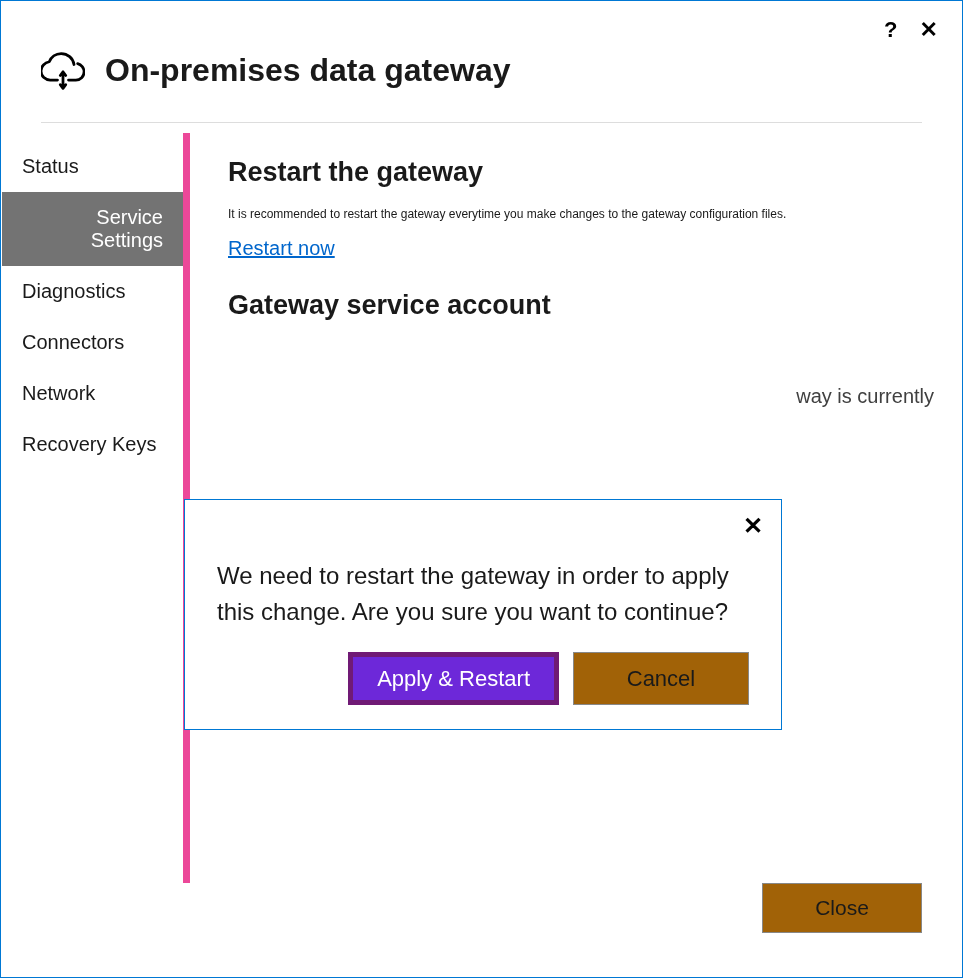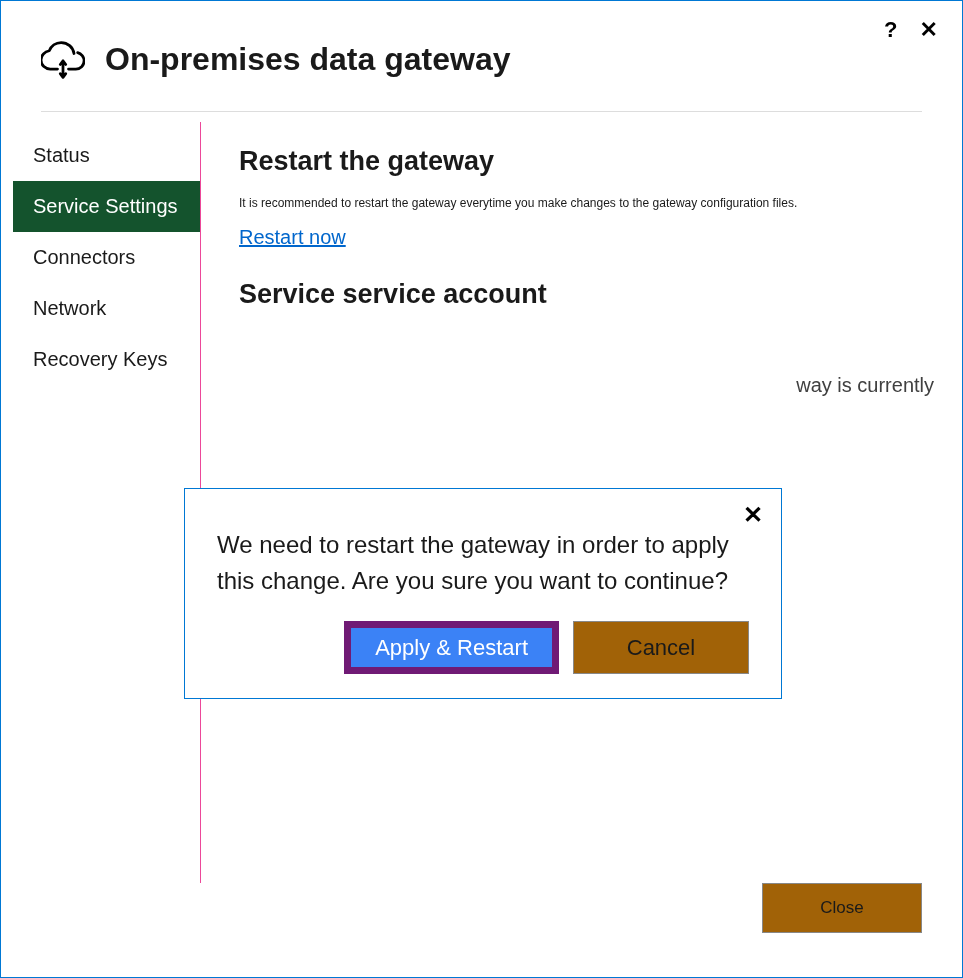--- a/index.html
+++ b/index.html
@@ -38,21 +38,21 @@
       cursor: pointer;
       line-height: 1;
     }
     .titlebar-controls .help {
       font-weight: bold;
       font-size: 22px;
     }
     .header {
       display: flex;
       align-items: center;
-      padding: 36px 40px 30px 40px;
+      padding: 47px 40px 30px 40px;
       gap: 20px;
     }
     .header-icon {
       width: 44px;
       height: 44px;
       flex-shrink: 0;
     }
     .header-title {
       font-size: 32px;
       font-weight: 600;
@@ -65,35 +65,36 @@
     }
     .body {
       flex: 1;
       display: flex;
       padding: 0 0 0 0;
       position: relative;
       margin-top: 10px;
     }
     .sidebar {
       width: 188px;
-      border-right: 1px solid #ec4899;
+      border-right: 7px solid #ec4899;
       padding-top: 8px;
       padding-bottom: 8px;
       align-self: stretch;
-      margin-left: 12px;
+      margin-left: 1px;
     }
     .sidebar-item {
       padding: 14px 20px;
       font-size: 20px;
       color: #1a1a1a;
       cursor: pointer;
     }
     .sidebar-item.selected {
-      background: #14532d;
+      background: #737373;
       color: #fff;
+      text-align: right;
     }
     .content {
       flex: 1;
       padding: 24px 40px 24px 38px;
       overflow: hidden;
     }
     .section-title {
       font-size: 27px;
       color: #1a1a1a;
       margin-bottom: 18px;
@@ -122,36 +123,36 @@
       white-space: nowrap;
     }
     .footer {
       display: flex;
       justify-content: flex-end;
       padding: 0 40px 44px 40px;
     }
     .btn {
       min-width: 160px;
       height: 50px;
-      font-size: 17px;
+      font-size: 21px;
       display: inline-flex;
       align-items: center;
       justify-content: center;
       cursor: pointer;
       border: 1px solid #888;
       padding: 0 24px;
     }
     .btn-secondary {
       background: #a16207;
       color: #1a1a1a;
     }
     .btn-primary {
-      background: #3b82f6;
+      background: #6d28d9;
       color: #fff;
-      border: 7px solid #701a75;
+      border: 5px solid #701a75;
     }
     .dialog {
       position: absolute;
       left: 183px;
       top: 366px;
       width: 598px;
       background: #fff;
       border: 1px solid #0078D4;
       padding: 26px 32px 24px 32px;
       z-index: 10;
@@ -163,21 +164,21 @@
       font-size: 24px;
       font-weight: bold;
       color: #000;
       cursor: pointer;
       line-height: 1;
     }
     .dialog-text {
       font-size: 24px;
       color: #1a1a1a;
       line-height: 1.5;
-      margin-top: 12px;
+      margin-top: 32px;
       margin-bottom: 22px;
     }
     .dialog-buttons {
       display: flex;
       justify-content: flex-end;
       gap: 14px;
     }
     .dialog-buttons .btn {
       min-width: 176px;
       height: 53px;
@@ -205,31 +206,32 @@
     <div class="header-title">On-premises data gateway</div>
   </div>
 
   <div class="divider"></div>
 
   <div class="body">
 
     <div class="sidebar">
       <div class="sidebar-item">Status</div>
       <div class="sidebar-item selected">Service Settings</div>
+      <div class="sidebar-item">Diagnostics</div>
       <div class="sidebar-item">Connectors</div>
       <div class="sidebar-item">Network</div>
       <div class="sidebar-item">Recovery Keys</div>
     </div>
 
     <div class="content">
       <div class="section-title">Restart the gateway</div>
       <div class="section-desc">It is recommended to restart the gateway everytime you make changes to the gateway configuration files.</div>
       <a class="link">Restart now</a>
 
-      <div class="section-title">Service service account</div>
+      <div class="section-title">Gateway service account</div>
     </div>
 
     <div class="trailing-text">way is currently</div>
 
     <div class="dialog">
       <span class="dialog-close">✕</span>
       <div class="dialog-text">We need to restart the gateway in order to apply this change. Are you sure you want to continue?</div>
       <div class="dialog-buttons">
         <div class="btn btn-primary">Apply &amp; Restart</div>
         <div class="btn btn-secondary">Cancel</div>

